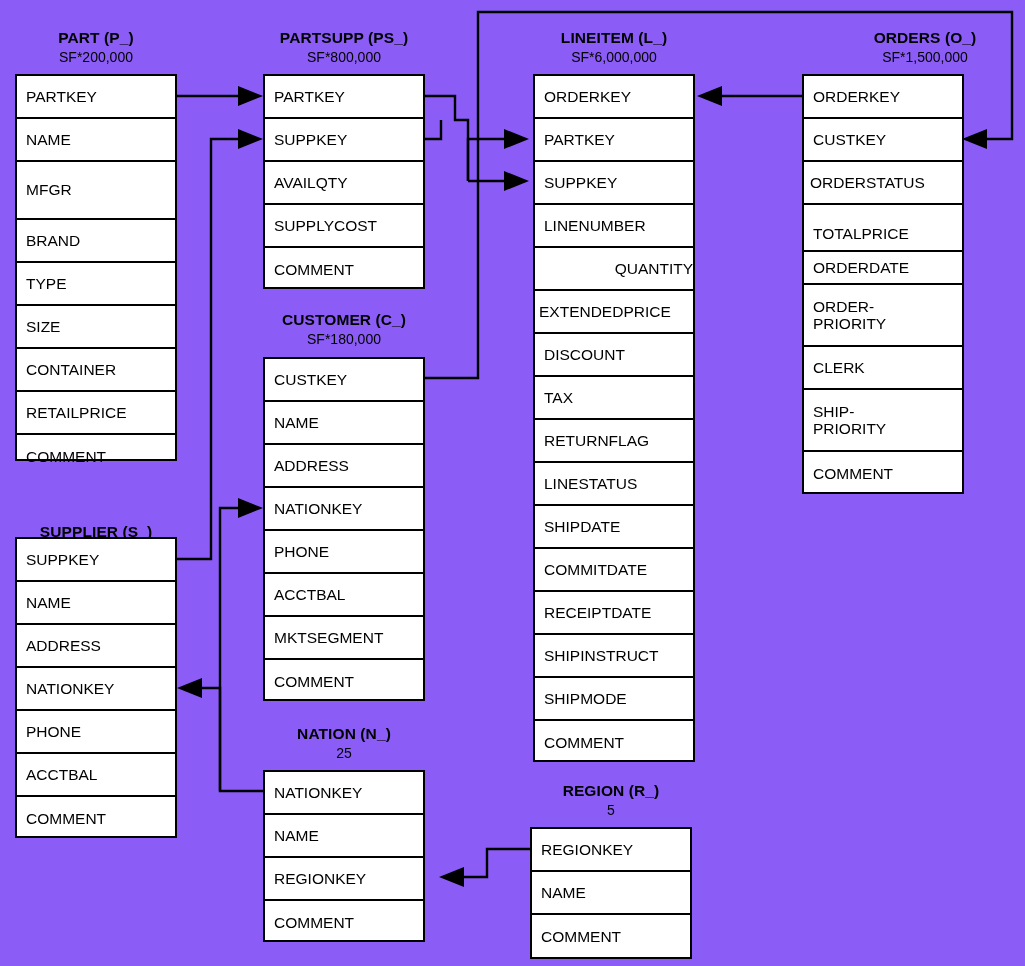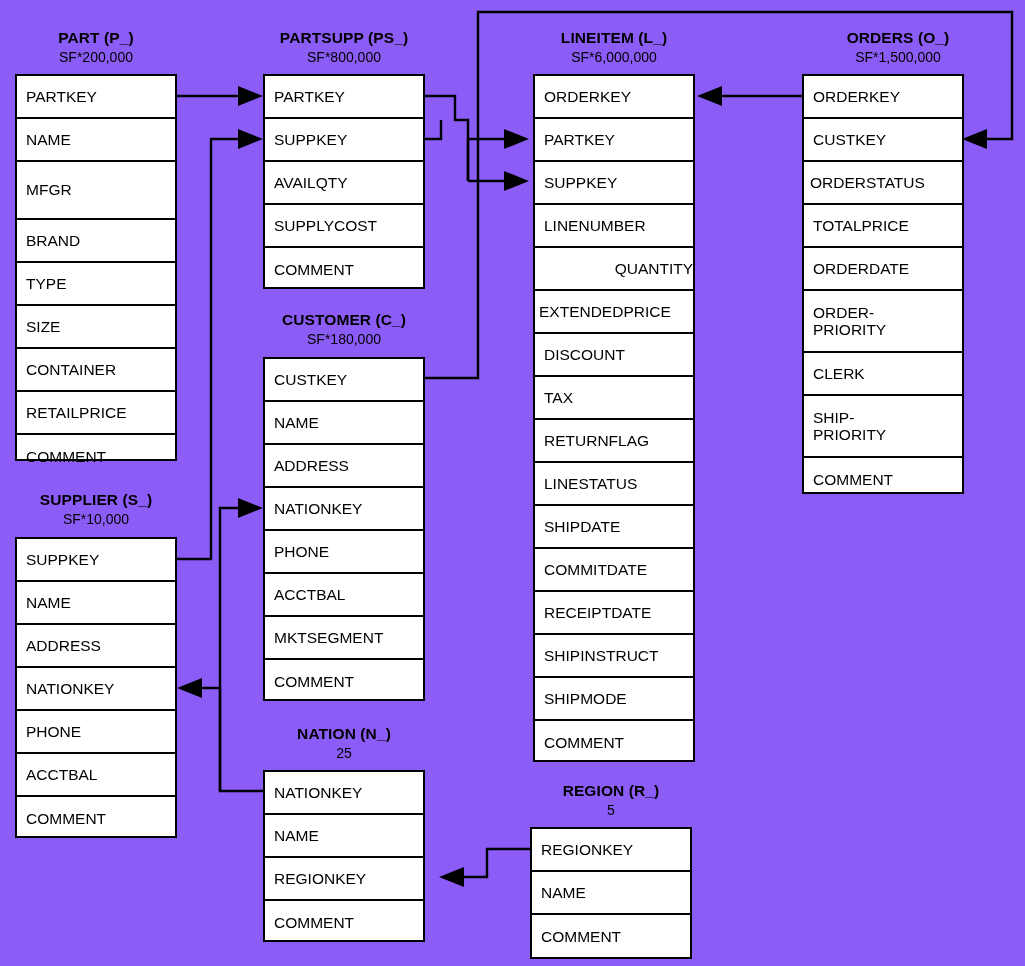--- a/index.html
+++ b/index.html
@@ -124,30 +124,30 @@
     <div class="field" style="height:43px;">RETURNFLAG</div>
     <div class="field" style="height:43px;">LINESTATUS</div>
     <div class="field" style="height:43px;">SHIPDATE</div>
     <div class="field" style="height:43px;">COMMITDATE</div>
     <div class="field" style="height:43px;">RECEIPTDATE</div>
     <div class="field" style="height:43px;">SHIPINSTRUCT</div>
     <div class="field" style="height:43px;">SHIPMODE</div>
     <div class="field" style="height:43px;">COMMENT</div>
   </div>
 
-  <div class="entity" style="left:802px; top:28px; width:192px;">
+  <div class="entity" style="left:829px; top:28px; width:192px;">
     <div class="entity-title" style="width:192px;">ORDERS (O_)</div>
     <div class="entity-card" style="width:192px;">SF*1,500,000</div>
   </div>
   <div class="entity-box" style="left:802px; top:74px; width:162px; height:420px;">
     <div class="field" style="height:43px;">ORDERKEY</div>
     <div class="field" style="height:43px;">CUSTKEY</div>
     <div class="field" style="height:43px;padding-left:6px;">ORDERSTATUS</div>
-    <div class="field" style="height:43px;">TOTALPRICE</div>
-    <div class="field" style="height:43px;">ORDERDATE</div>
+    <div class="field" style="height:35px;margin-top:12px;">TOTALPRICE</div>
+    <div class="field" style="height:33px;">ORDERDATE</div>
     <div class="field" style="height:62px;">ORDER-
 PRIORITY</div>
     <div class="field" style="height:43px;">CLERK</div>
     <div class="field" style="height:62px;">SHIP-
 PRIORITY</div>
     <div class="field" style="height:43px;">COMMENT</div>
   </div>
 
   <div class="entity" style="left:248px; top:310px; width:192px;">
     <div class="entity-title" style="width:192px;">CUSTOMER (C_)</div>
@@ -158,21 +158,21 @@
     <div class="field" style="height:43px;">NAME</div>
     <div class="field" style="height:43px;">ADDRESS</div>
     <div class="field" style="height:43px;">NATIONKEY</div>
     <div class="field" style="height:43px;">PHONE</div>
     <div class="field" style="height:43px;">ACCTBAL</div>
     <div class="field" style="height:43px;">MKTSEGMENT</div>
     <div class="field" style="height:43px;">COMMENT</div>
   </div>
 
   <div class="entity" style="left:0px; top:490px; width:192px;">
-    <div class="entity-title" style="width:192px;">SUPPLIER (S_)</div>
+    <div class="entity-title" style="width:192px;margin-top:32px;">SUPPLIER (S_)</div>
     <div class="entity-card" style="width:192px;">SF*10,000</div>
   </div>
   <div class="entity-box" style="left:15px; top:537px; width:162px; height:301px;">
     <div class="field" style="height:43px;">SUPPKEY</div>
     <div class="field" style="height:43px;">NAME</div>
     <div class="field" style="height:43px;">ADDRESS</div>
     <div class="field" style="height:43px;">NATIONKEY</div>
     <div class="field" style="height:43px;">PHONE</div>
     <div class="field" style="height:43px;">ACCTBAL</div>
     <div class="field" style="height:43px;">COMMENT</div>

